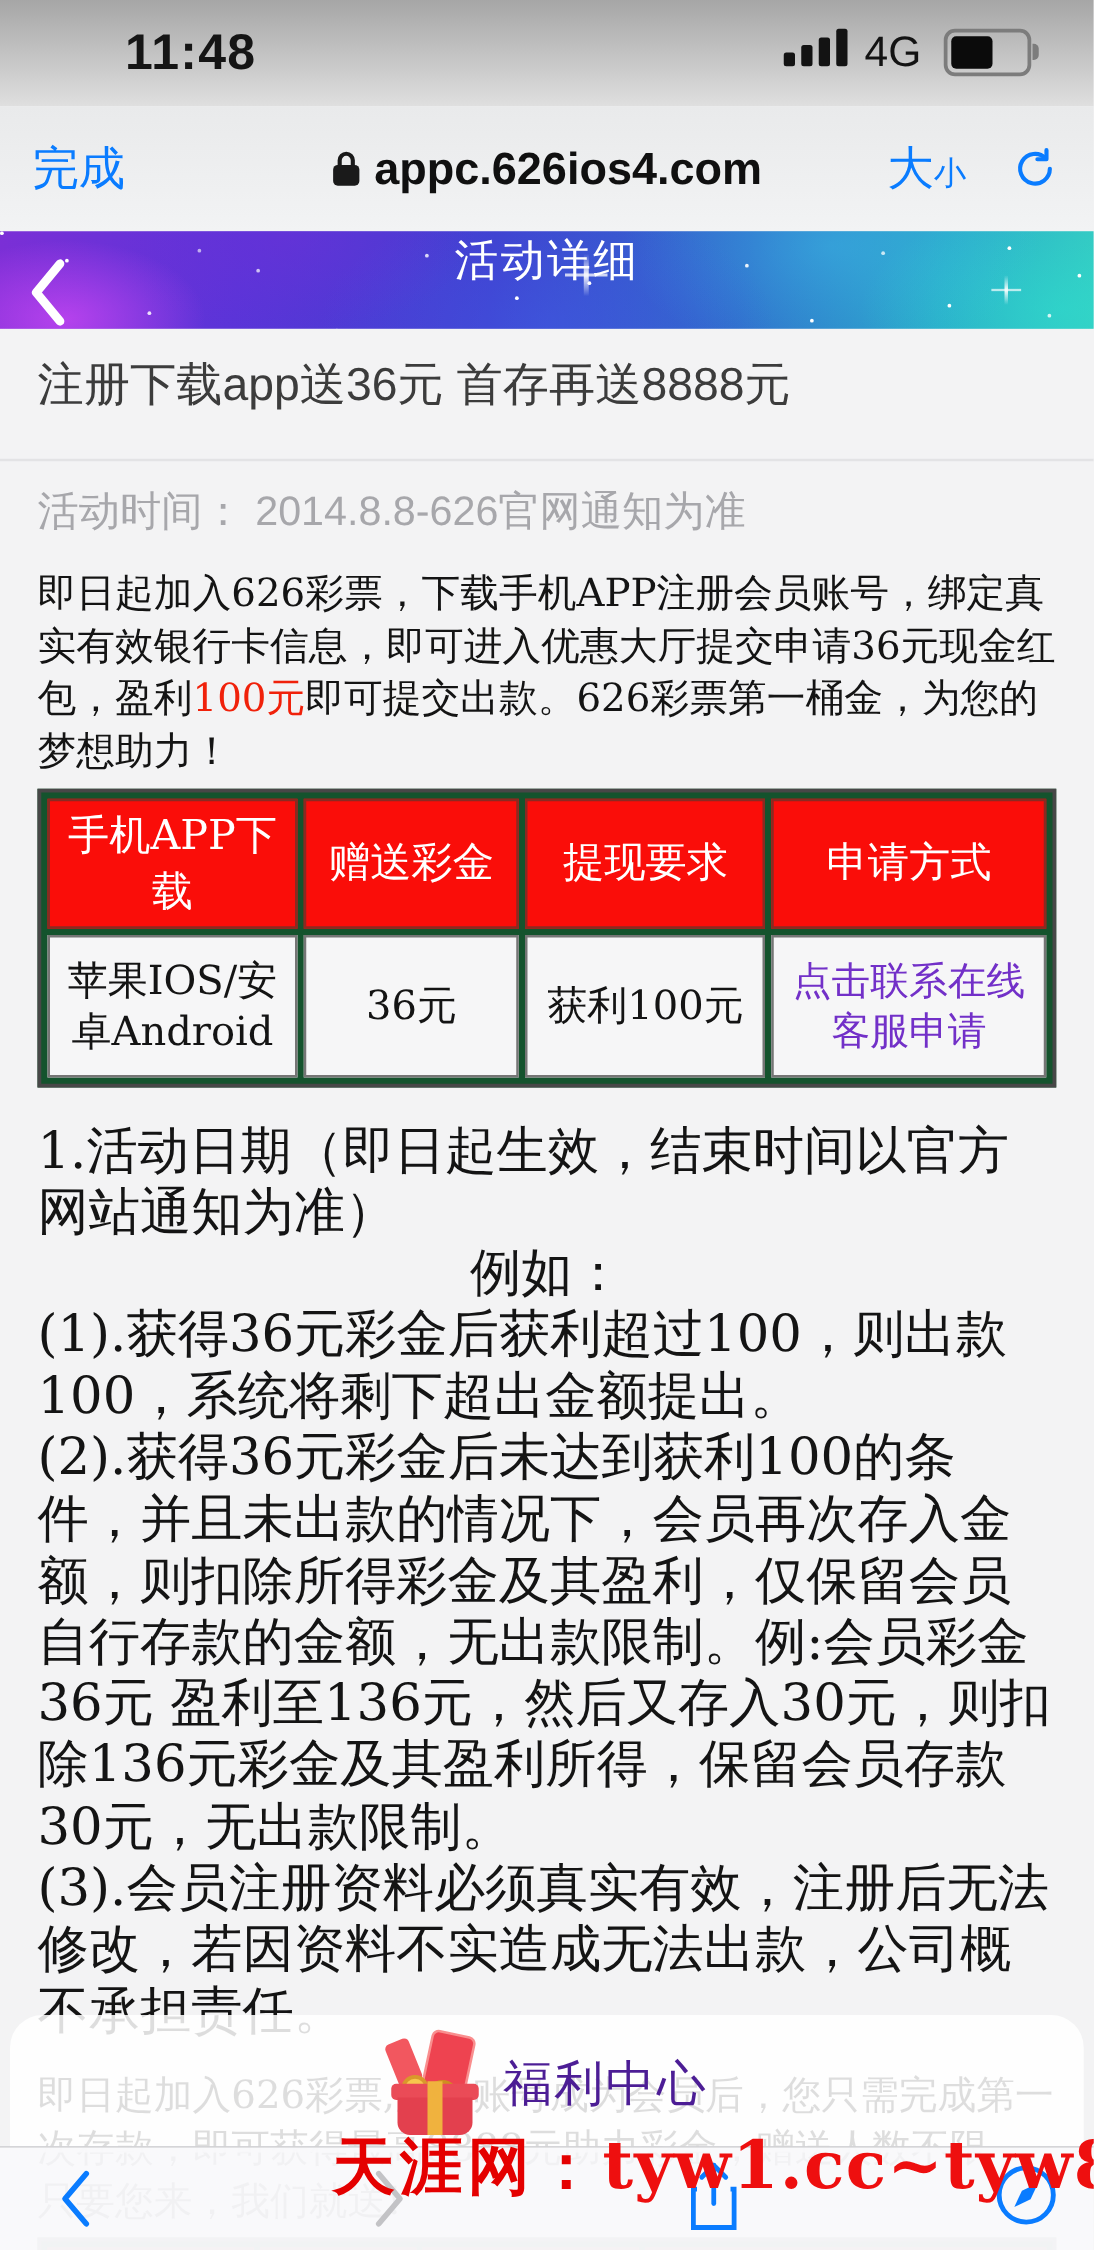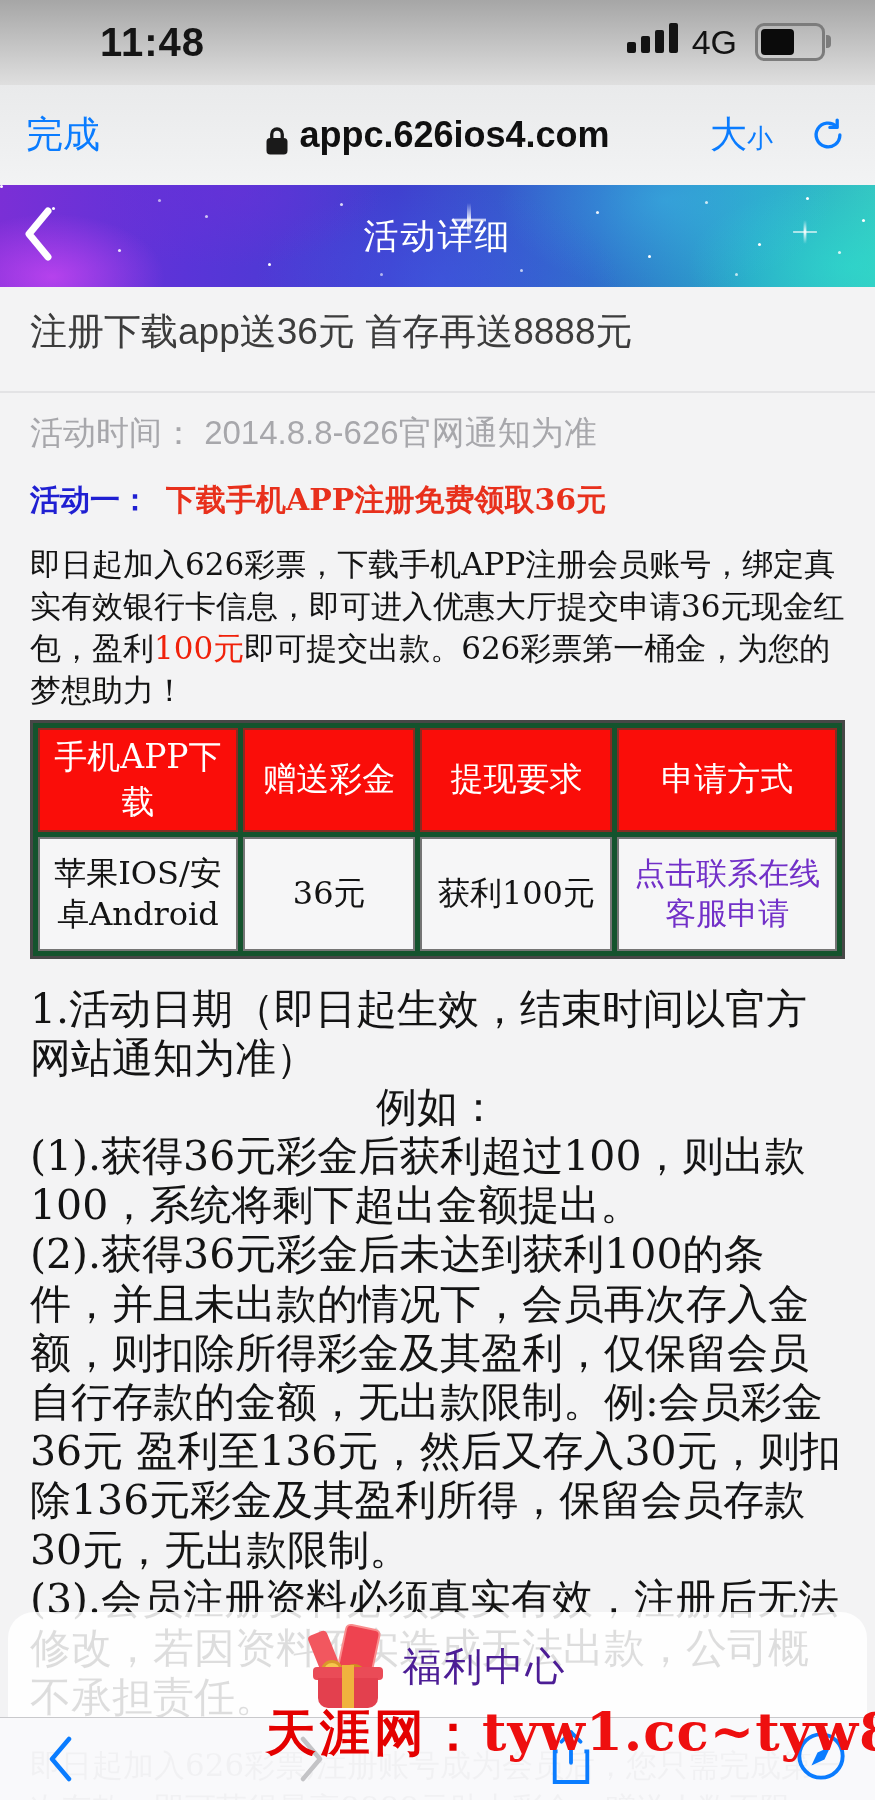--- a/index.html
+++ b/index.html
@@ -23,30 +23,30 @@
   .sb-net{font-size:34px;color:#131313;}
   .batt{width:64px;height:32px;border:3px solid #7c7c7c;border-radius:9px;position:relative;margin-left:4px;}
   .batt::before{content:"";position:absolute;left:3px;top:3px;bottom:3px;width:33px;background:#0b0b0b;border-radius:4px;}
   .batt::after{content:"";position:absolute;right:-9px;top:9px;width:5px;height:13px;background:#7c7c7c;border-radius:0 4px 4px 0;}
   
   .url-bar{
     height:100px;background:linear-gradient(#e9eaeb,#f2f3f4);
     display:flex;align-items:center;position:relative;
   }
   .done-btn{margin-left:26px;font-size:37px;color:#0a7cff;z-index:2;}
-  .url-center{position:absolute;left:0;right:0;text-align:center;display:flex;align-items:flex-end;justify-content:center;gap:10px;}
+  .url-center{position:absolute;left:0;right:0;text-align:center;display:flex;align-items:center;justify-content:center;gap:10px;}
   .url-text{font-size:36px;font-weight:600;color:#101010;}
   .url-right{position:absolute;right:0;display:flex;align-items:flex-start;margin-right:28px;gap:36px;}
   .size-btn{color:#0a7cff;white-space:nowrap;}
   .size-big{font-size:37px;}
   .size-small{font-size:26px;}
   .reload-btn{position:relative;top:6px;}
   
   .nav-header{
-    height:102px;position:relative;display:flex;align-items:center;justify-content:center;
+    height:78px;position:relative;display:flex;align-items:flex-start;justify-content:center;
     background:
       radial-gradient(160px 90px at 6% 90%,rgba(238,80,255,.55),transparent 70%),
       radial-gradient(220px 110px at 26% 5%,rgba(108,48,215,.55),transparent 70%),
       radial-gradient(260px 140px at 50% 95%,rgba(64,94,232,.45),transparent 70%),
       radial-gradient(240px 130px at 76% 15%,rgba(66,198,238,.40),transparent 70%),
       radial-gradient(230px 120px at 97% 80%,rgba(44,230,208,.45),transparent 70%),
       linear-gradient(95deg,#7b2fd6 0%,#5a34d8 22%,#4040cf 45%,#2f6ecb 68%,#2aa8c9 86%,#35c9c2 100%);
     overflow:hidden;
   }
   .nav-header .stars{position:absolute;left:0;top:0;width:3px;height:3px;border-radius:50%;background:#fff;
@@ -165,23 +165,20 @@
     </svg>
   </span>
   <span class="nav-title">活动详细</span>
 </div>
 
 <div class="content">
   <h1 class="page-title">注册下载app送36元 首存再送8888元</h1>
   <hr class="divider">
   <div class="activity-time">活动时间： 2014.8.8-626官网通知为准</div>
 
-  <div class="act-label">
-    <span class="lbl">活动一：</span><span class="ttl">下载手机APP注册免费领取36元</span>
-  </div>
 
   <p class="para"><span>即日起加入626彩票，下载手机APP注册会员账号，绑定真实有效银行卡信息，即可进入优惠大厅提交申请36元现金红包，盈利</span><span class="hl-red">100元</span><span>即可提交出款。626彩票第一桶金，为您的梦想助力！</span></p>
 
   <table class="t1">
     <colgroup>
         <col class="c1">
         <col class="c2">
         <col class="c3">
         <col class="c4">
       </colgroup>

